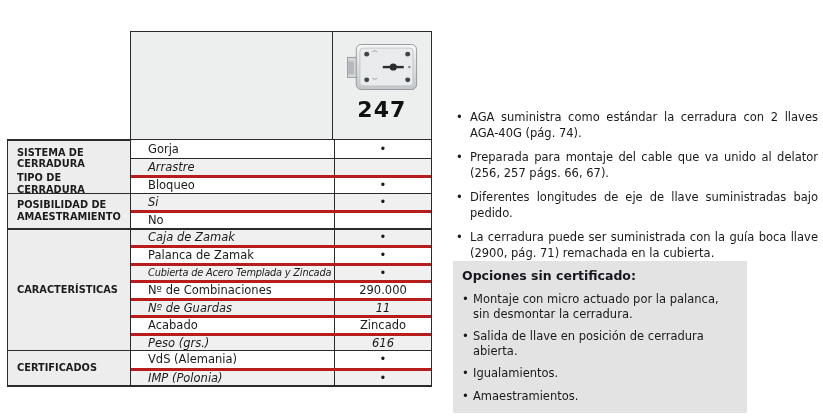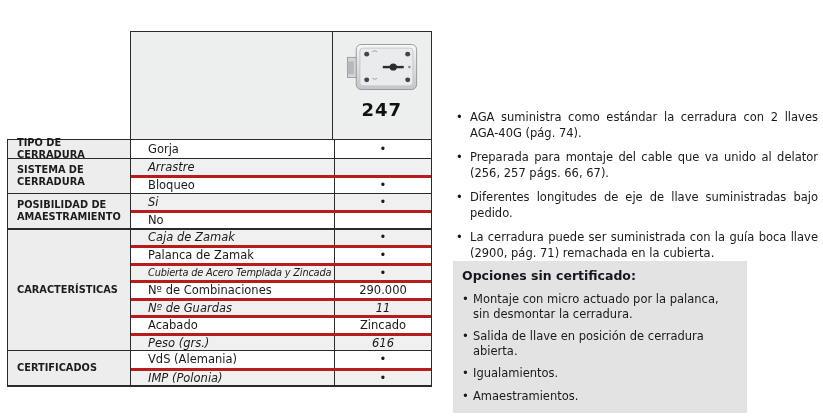--- a/index.html
+++ b/index.html
@@ -17,21 +17,21 @@
     border-top:1px solid #2b2b2b;border-left:1px solid #2b2b2b;border-right:1px solid #2b2b2b;
     background:#edeeee;
   }
   .th-mid{width:202px;box-sizing:border-box;}
   .th-model{
     width:100px;box-sizing:border-box;border-left:1px solid #2b2b2b;
     display:flex;flex-direction:column;align-items:center;justify-content:flex-start;
     padding-top:10px;
   }
   .model-number{
-    font-weight:bold;font-size:18px;letter-spacing:1px;color:#111;
+    font-weight:bold;font-size:22px;letter-spacing:1px;color:#111;
     margin-top:6px;line-height:24px;
   }
 
   
   .tbody{
     position:absolute;left:7px;top:139px;width:425px;box-sizing:border-box;
     display:flex;
     border:1px solid #2b2b2b;border-bottom-width:2px;
   }
   .label-col{
@@ -118,22 +118,22 @@
         <circle cx="60" cy="31" r="4.5" fill="#2a2d30"></circle>
         <circle cx="80" cy="31" r="1.6" fill="#888c90"></circle>
       </svg>
       <div class="model-number">247</div>
     </div>
   </div>
 
   <div class="tbody">
 
     <div class="label-col">
+      <div class="section-label s-h2 bt-dark">SISTEMA DE CERRADURA</div>
       <div class="section-label s-h1">TIPO DE CERRADURA</div>
-      <div class="section-label s-h2 bt-dark">SISTEMA DE CERRADURA</div>
       <div class="section-label s-h2 bt-dark">POSIBILIDAD DE AMAESTRAMIENTO</div>
       <div class="section-label s-h7 bt-thick">CARACTERÍSTICAS</div>
       <div class="section-label s-h2 bt-dark">CERTIFICADOS</div>
     </div>
 
     <div class="rows-col">
 
       <div class="trow">
         <div class="cell feature">Gorja</div>
         <div class="cell value">•</div>

